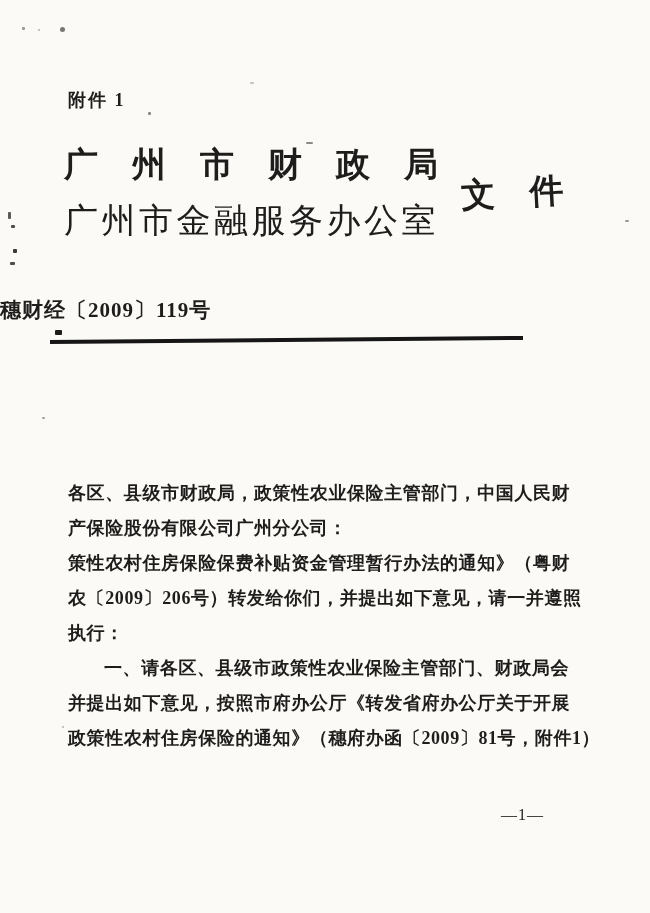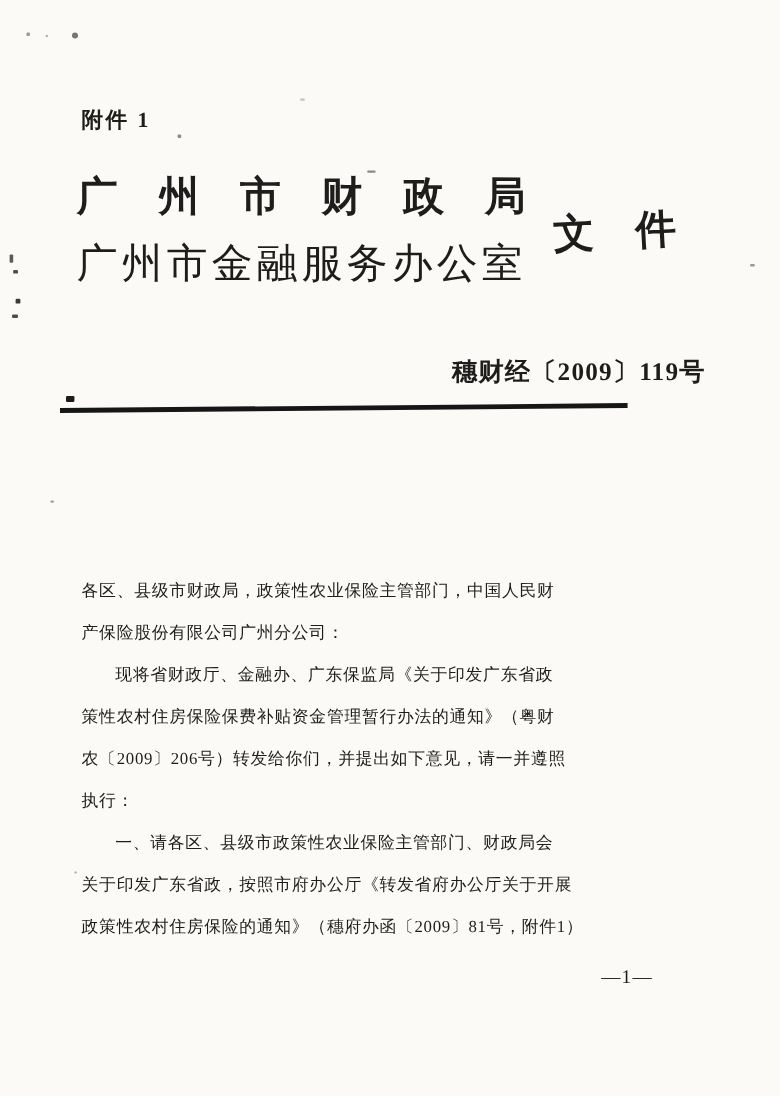--- a/index.html
+++ b/index.html
@@ -33,36 +33,36 @@
   }
   .doc-word{
     position:absolute;left:461px;top:170px;
     font-size:34px;font-weight:700;white-space:nowrap;
     letter-spacing:10px;word-spacing:6px;
     transform:rotate(-3deg);
   }
   
   .doc-number{
     position:absolute;left:0;top:296px;width:588px;
-    text-align:right;font-size:21px;font-weight:700;letter-spacing:1px;
+    text-align:left;font-size:21px;font-weight:700;letter-spacing:1px;
   }
   
   .rule{
     position:absolute;left:50px;top:338px;width:473px;height:4px;
     background:#161616;transform:rotate(-0.5deg);
   }
   
   .title{
     position:absolute;left:0;top:381px;width:650px;
     text-align:center;font-size:28px;font-weight:700;line-height:40px;
   }
   
   .body{
     position:absolute;left:68px;top:476px;width:520px;
-    font-size:14px;letter-spacing:0.6px;
+    font-size:18px;letter-spacing:0.6px;font-weight:bold;
   }
   .body-line{
     height:35px;line-height:35px;white-space:nowrap;
   }
   .body-line.indent{ text-indent:2em; }
   
   .page-number{
     position:absolute;left:501px;top:806px;
     font-size:16px;letter-spacing:1px;
   }
@@ -112,24 +112,23 @@
   </div>
 
   <div class="doc-number">穗财经〔2009〕119号</div>
 
   <div class="rule"></div>
 
 
   <div class="body">
     <div class="body-line">各区、县级市财政局，政策性农业保险主管部门，中国人民财</div>
   <div class="body-line">产保险股份有限公司广州分公司：</div>
-      <div class="body-line indent">现将省财政厅、金融办、广东保监局《关于印发广东省政</div>
       <div class="body-line">策性农村住房保险保费补贴资金管理暂行办法的通知》（粤财</div>
       <div class="body-line">农〔2009〕206号）转发给你们，并提出如下意见，请一并遵照</div>
       <div class="body-line">执行：</div>
       <div class="body-line indent">一、请各区、县级市政策性农业保险主管部门、财政局会</div>
-      <div class="body-line">关于印发广东省政，按照市府办公厅《转发省府办公厅关于开展</div>
+      <div class="body-line">并提出如下意见，按照市府办公厅《转发省府办公厅关于开展</div>
       <div class="body-line">政策性农村住房保险的通知》（穗府办函〔2009〕81号，附件1）</div>
     </div>
 
   <div class="page-number">—1—</div>
 
 </div>
 
 </body></html>

